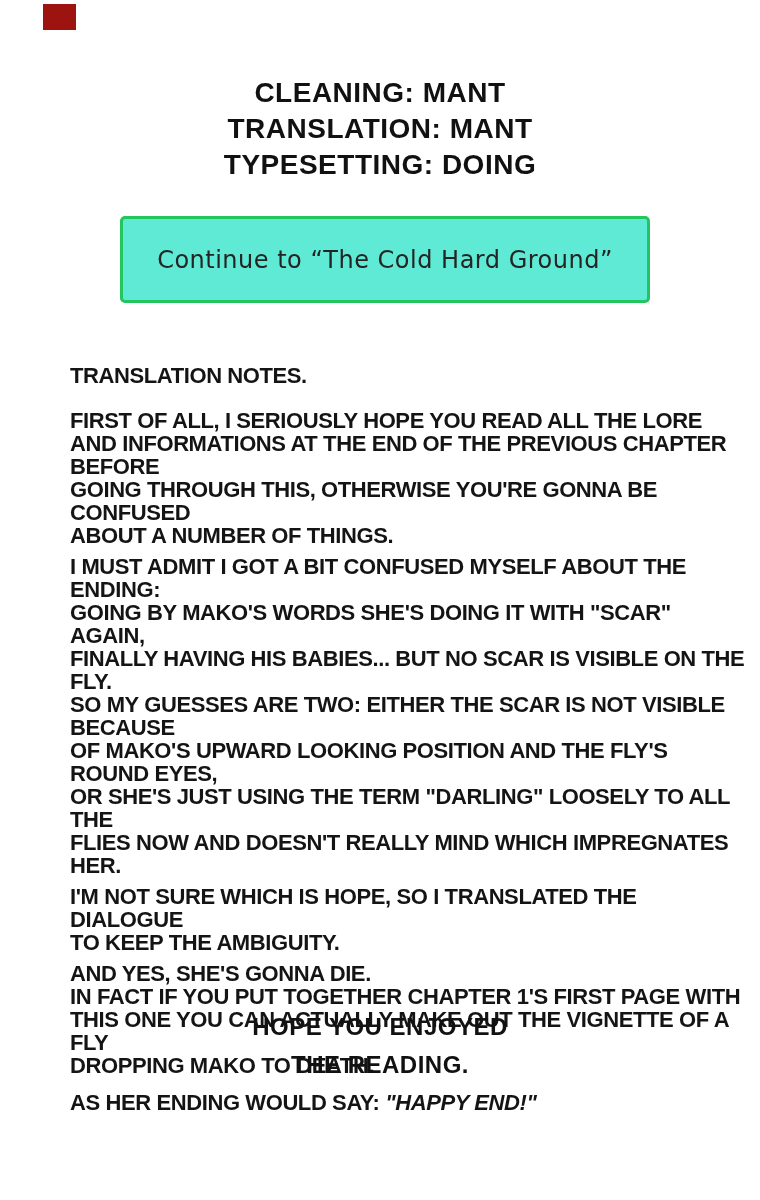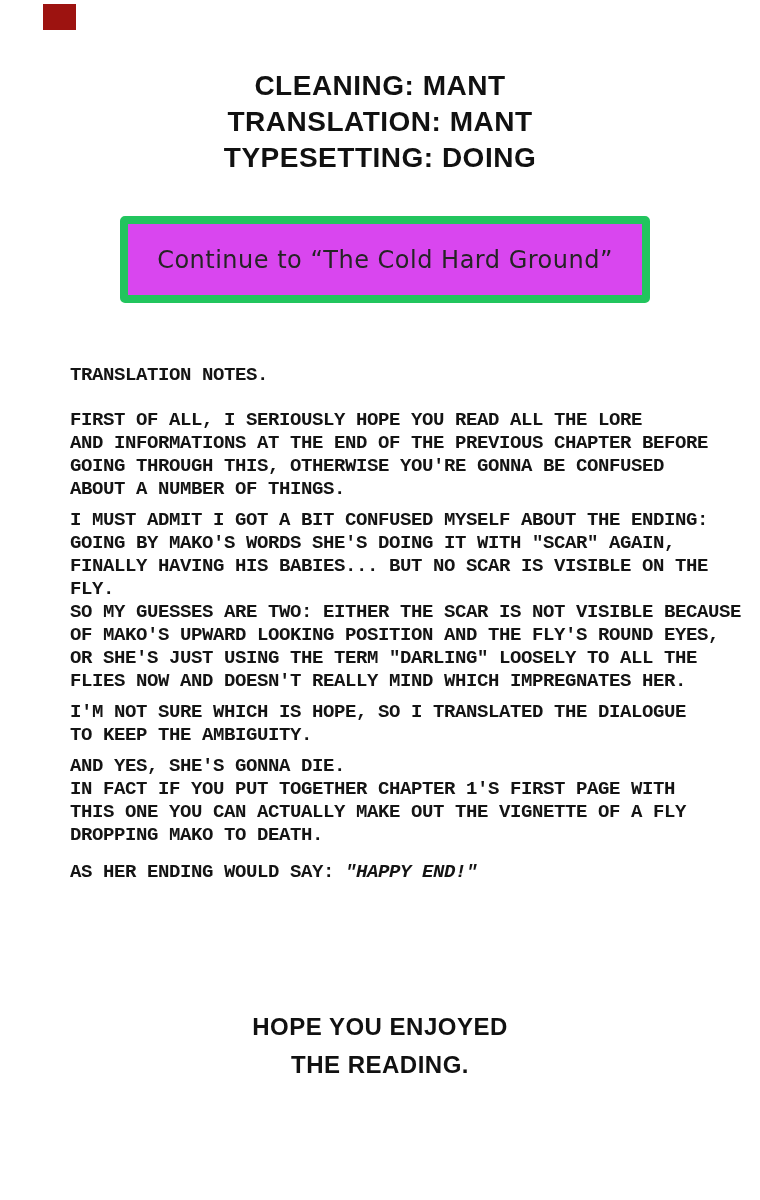--- a/index.html
+++ b/index.html
@@ -15,57 +15,56 @@
     background: #ffffff;
   }
   .red-marker {
     position: absolute;
     left: 43px; top: 4px;
     width: 33px; height: 26px;
     background: #9d1310;
   }
   .credits {
     position: absolute;
-    left: 0; top: 68px; width: 100%;
+    left: 0; top: 75px; width: 100%;
     text-align: center;
     font-weight: 700;
     font-size: 28px;
     line-height: 36px;
     letter-spacing: 0.5px;
     color: #111111;
   }
   .continue-box {
     position: absolute;
     left: 120px; top: 216px;
     width: 530px; height: 87px;
-    border: 8px solid #22c55e;
+    border: 3px solid #22c55e;
     border-radius: 5px;
-    background: #d946ef;
+    background: #5eead4;
     display: flex;
     align-items: center;
     justify-content: center;
     cursor: pointer;
   }
   .continue-box .label {
     font-family: "DejaVu Sans", sans-serif;
     font-size: 24px;
     color: #242424;
     letter-spacing: 0.5px;
     white-space: nowrap;
   }
   .notes {
     position: absolute;
     left: 70px; top: 364px;
     width: 680px;
     font-weight: 700;
-    font-size: 19px;
+    font-size: 22px;
     line-height: 23px;
     letter-spacing: -0.4px;
     color: #141414;
-    font-family: Liberation Mono, monospace;
   }
   .notes .heading { margin-bottom: 22px; white-space: pre; }
   .notes p { margin-top: 8px; white-space: pre-line; }
   .notes p.closing { margin-top: 14px; white-space: pre; }
   .notes .italic { font-style: italic; }
   .footer-message {
     position: absolute;
     left: 0; top: 1008px; width: 100%;
     text-align: center;
     font-weight: 700;

